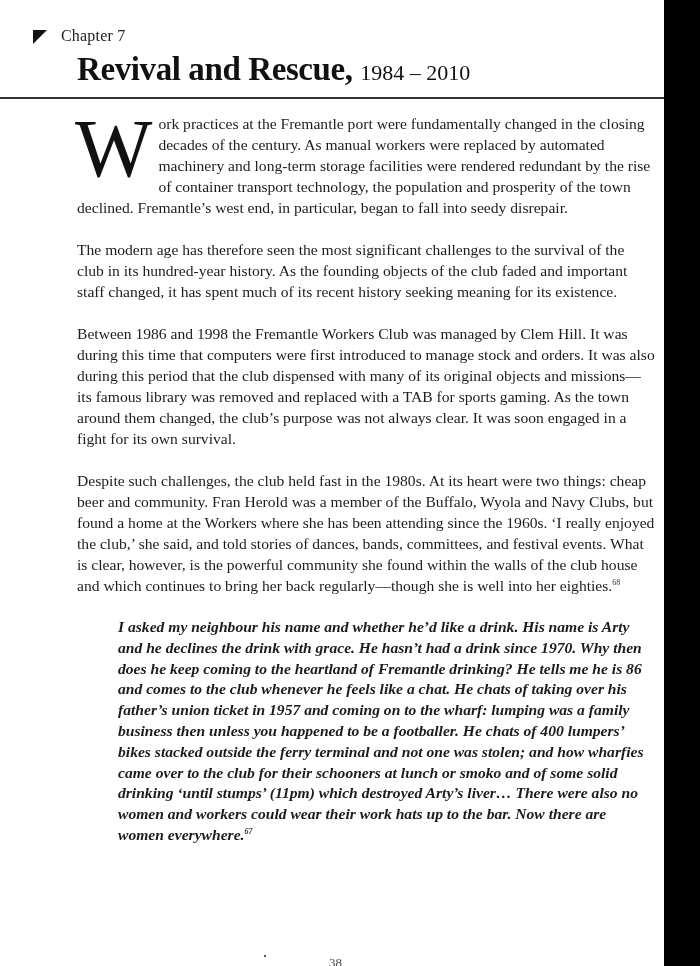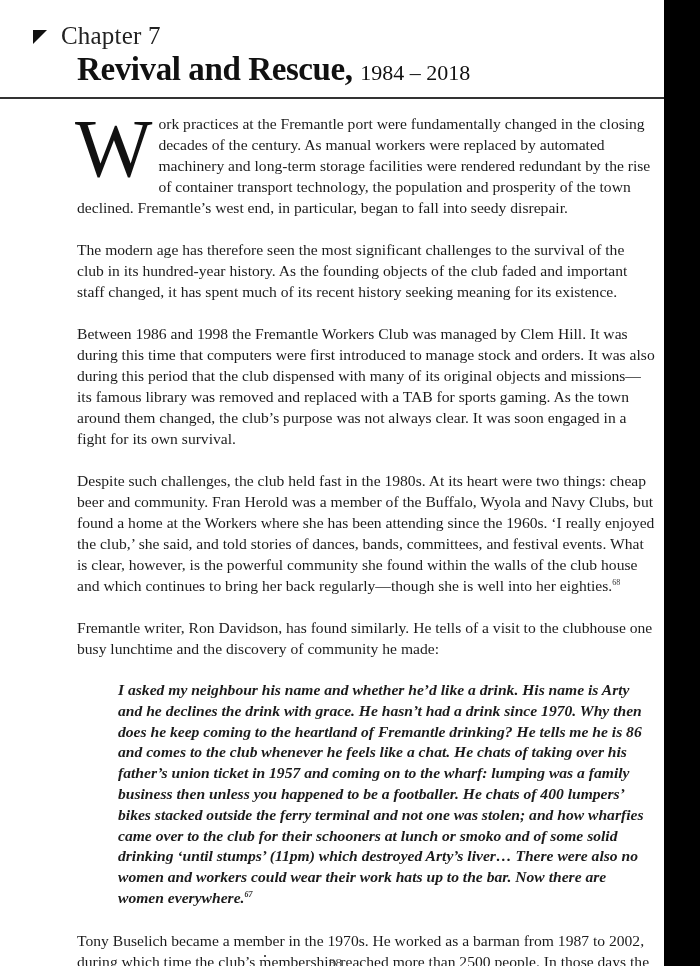--- a/index.html
+++ b/index.html
@@ -33,21 +33,21 @@
       gap: 14px;
     }
     .chapter-marker {
       width: 0;
       height: 0;
       border-top: 14px solid #111;
       border-right: 14px solid transparent;
       margin-top: 2px;
     }
     .chapter-text {
-      font-size: 25px;
+      font-size: 16px;
       color: #222;
       letter-spacing: 0.2px;
     }
     .chapter-title {
       position: absolute;
       left: 77px;
       top: 51px;
       white-space: nowrap;
       color: #111;
     }
@@ -123,35 +123,33 @@
 <body>
 
 <div class="scan-edge"></div>
 
 <div class="chapter-label">
   <span class="chapter-marker"></span>
   <span class="chapter-text">Chapter 7</span>
 </div>
 
 <div class="chapter-title">
-  <span class="main">Revival and Rescue,</span><span class="years"> 1984 – 2018</span>
+  <span class="main">Revival and Rescue,</span><span class="years"> 1984 – 2010</span>
 </div>
 
 <div class="title-rule"></div>
 
 <div class="body-text">
   <p><span class="dropcap">W</span><span>ork practices at the Fremantle port were fundamentally changed in the closing decades of the century. As manual workers were replaced by automated machinery and long-term storage facilities were rendered redundant by the rise of container transport technology, the population and prosperity of the town declined. Fremantle’s west end, in particular, began to fall into seedy disrepair.</span></p>
 
   <p><span>The modern age has therefore seen the most significant challenges to the survival of the club in its hundred-year history. As the founding objects of the club faded and important staff changed, it has spent much of its recent history seeking meaning for its existence.</span></p>
 
   <p><span>Between 1986 and 1998 the Fremantle Workers Club was managed by Clem Hill. It was during this time that computers were first introduced to manage stock and orders. It was also during this period that the club dispensed with many of its original objects and missions—its famous library was removed and replaced with a TAB for sports gaming. As the town around them changed, the club’s purpose was not always clear. It was soon engaged in a fight for its own survival.</span></p>
 
   <p><span>Despite such challenges, the club held fast in the 1980s. At its heart were two things: cheap beer and community. Fran Herold was a member of the Buffalo, Wyola and Navy Clubs, but found a home at the Workers where she has been attending since the 1960s. ‘I really enjoyed the club,’ she said, and told stories of dances, bands, committees, and festival events. What is clear, however, is the powerful community she found within the walls of the club house and which continues to bring her back regularly—though she is well into her eighties.</span><sup>68</sup></p>
 
-  <p><span>Fremantle writer, Ron Davidson, has found similarly. He tells of a visit to the clubhouse one busy lunchtime and the discovery of community he made:</span></p>
 
   <p class="blockquote"><span>I asked my neighbour his name and whether he’d like a drink. His name is Arty and he declines the drink with grace. He hasn’t had a drink since 1970. Why then does he keep coming to the heartland of Fremantle drinking? He tells me he is 86 and comes to the club whenever he feels like a chat. He chats of taking over his father’s union ticket in 1957 and coming on to the wharf: lumping was a family business then unless you happened to be a footballer. He chats of 400 lumpers’ bikes stacked outside the ferry terminal and not one was stolen; and how wharfies came over to the club for their schooners at lunch or smoko and of some solid drinking ‘until stumps’ (11pm) which destroyed Arty’s liver… There were also no women and workers could wear their work hats up to the bar. Now there are women everywhere.</span><sup>67</sup></p>
 
-  <p><span>Tony Buselich became a member in the 1970s. He worked as a barman from 1987 to 2002, during which time the club’s membership reached more than 2500 people. In those days the</span></p>
 </div>
 
 <div class="page-dot"></div>
 <div class="page-number">38</div>
 
 </body></html>

